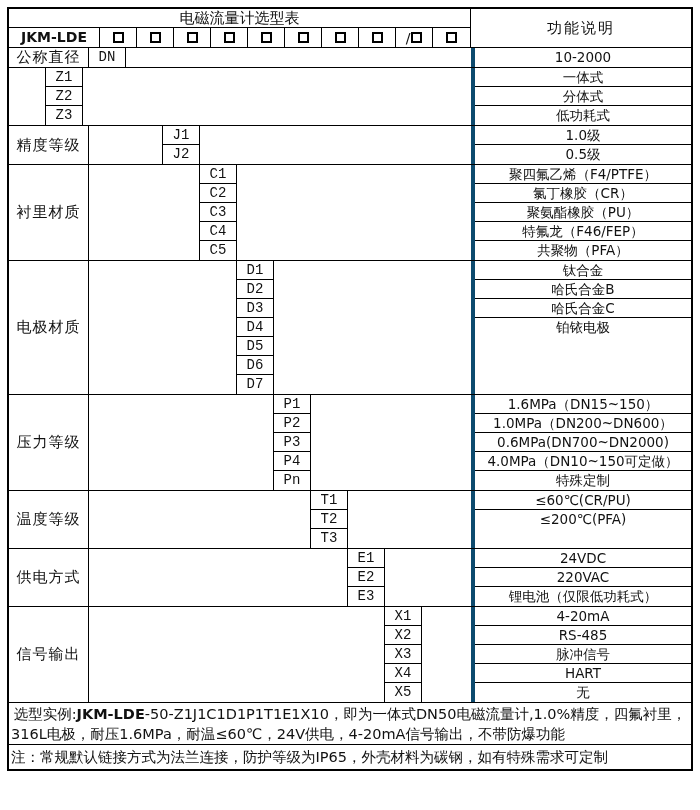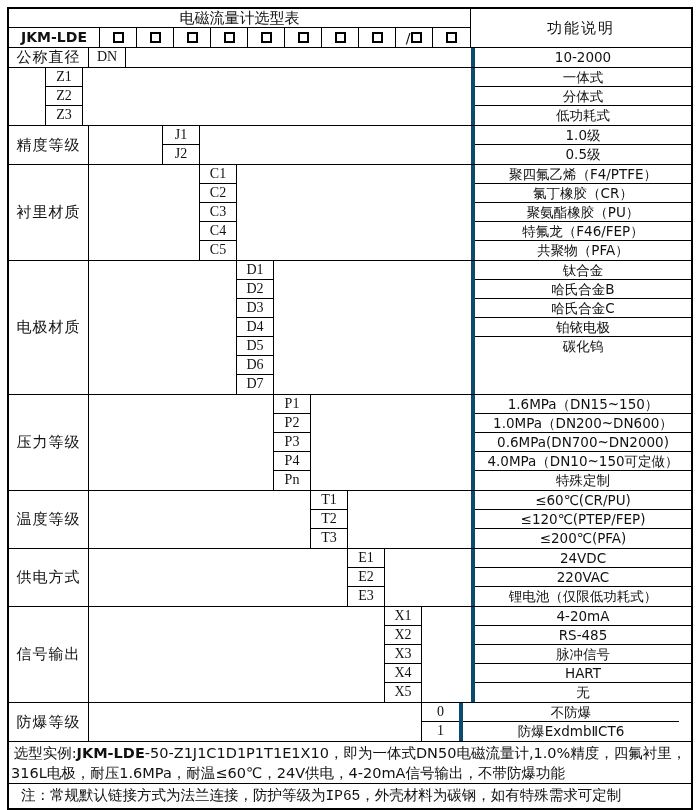--- a/index.html
+++ b/index.html
@@ -55,35 +55,35 @@
   .codes { width: 37px; }
   .codes.has-right { border-right: 1px solid #000; }
   .rempty { flex: 1; }
   .descs { width: 220px; border-left: 4px solid #0c4a6e; }
   .cell {
     height: 19px; line-height: 18px;
     text-align: center; border-bottom: 1px solid #000;
     font-size: 14px; white-space: nowrap; overflow: hidden;
   }
   .cell:last-child { border-bottom: none; }
-  .code-cell { font-family: Liberation Serif, serif; font-size: 14px; }
+  .code-cell { font-family: Liberation Mono, monospace; font-size: 14px; }
   .desc-cell { font-size: 13.5px; }
   
   .example-cell {
     border-top: 1px solid #000;
     height: 42px; font-size: 14.5px; padding: 1px 2px;
   }
   .ex-line1 { text-align: center; white-space: nowrap; line-height: 20px; }
   .ex-line2 { text-align: left; white-space: nowrap; line-height: 20px; }
   .ex-model { font-weight: bold; }
   .note-cell {
     border-top: 1px solid #000;
     height: 25px; line-height: 24px;
-    font-size: 14.5px; padding-left: 12px;
-    white-space: nowrap; overflow: hidden; font-family: Liberation Mono, monospace;
+    font-size: 14.5px; padding-left: 2px;
+    white-space: nowrap; overflow: hidden;
   }
 </style>
 </head>
 <body>
 
 <div class="table">
 
   <div class="top">
     <div class="top-left">
       <div class="title-row">电磁流量计选型表</div>
@@ -195,21 +195,20 @@
           <div class="cell code-cell">D5</div>
           <div class="cell code-cell">D6</div>
           <div class="cell code-cell">D7</div>
         </div>
         <div class="rempty"></div>
         <div class="descs">
           <div class="cell desc-cell">钛合金</div>
           <div class="cell desc-cell">哈氏合金B</div>
           <div class="cell desc-cell">哈氏合金C</div>
           <div class="cell desc-cell">铂铱电极</div>
-          <div class="cell desc-cell">碳化钨</div>
         </div>
       </div>
       <div class="section">
         <div class="cat">压力等级</div>
         <div class="lempty" style="width: 185px;"></div>
         <div class="codes has-right">
           <div class="cell code-cell">P1</div>
           <div class="cell code-cell">P2</div>
           <div class="cell code-cell">P3</div>
           <div class="cell code-cell">P4</div>
@@ -228,21 +227,20 @@
         <div class="cat">温度等级</div>
         <div class="lempty" style="width: 222px;"></div>
         <div class="codes has-right">
           <div class="cell code-cell">T1</div>
           <div class="cell code-cell">T2</div>
           <div class="cell code-cell">T3</div>
         </div>
         <div class="rempty"></div>
         <div class="descs">
           <div class="cell desc-cell">≤60℃(CR/PU)</div>
-          <div class="cell desc-cell">≤120℃(PTEP/FEP)</div>
           <div class="cell desc-cell">≤200℃(PFA)</div>
         </div>
       </div>
       <div class="section">
         <div class="cat">供电方式</div>
         <div class="lempty" style="width: 259px;"></div>
         <div class="codes has-right">
           <div class="cell code-cell">E1</div>
           <div class="cell code-cell">E2</div>
           <div class="cell code-cell">E3</div>
@@ -266,32 +264,20 @@
         </div>
         <div class="rempty"></div>
         <div class="descs">
           <div class="cell desc-cell">4-20mA</div>
           <div class="cell desc-cell">RS-485</div>
           <div class="cell desc-cell">脉冲信号</div>
           <div class="cell desc-cell">HART</div>
           <div class="cell desc-cell">无</div>
         </div>
       </div>
-      <div class="section">
-        <div class="cat">防爆等级</div>
-        <div class="lempty" style="width: 333px;"></div>
-        <div class="codes">
-          <div class="cell code-cell">0</div>
-          <div class="cell code-cell">1</div>
-        </div>
-        <div class="descs">
-          <div class="cell desc-cell">不防爆</div>
-          <div class="cell desc-cell">防爆ExdmbⅡCT6</div>
-        </div>
-      </div>
     </div>
 
   <div class="example-cell">
     <div class="ex-line1"><span>选型实例:</span><span class="ex-model">JKM-LDE</span><span>-50-Z1J1C1D1P1T1E1X10，即为一体式DN50电磁流量计,1.0%精度，四氟衬里，</span></div>
     <div class="ex-line2">316L电极，耐压1.6MPa，耐温≤60℃，24V供电，4-20mA信号输出，不带防爆功能</div>
   </div>
   <div class="note-cell">注：常规默认链接方式为法兰连接，防护等级为IP65，外壳材料为碳钢，如有特殊需求可定制</div>
 
 </div>
 

